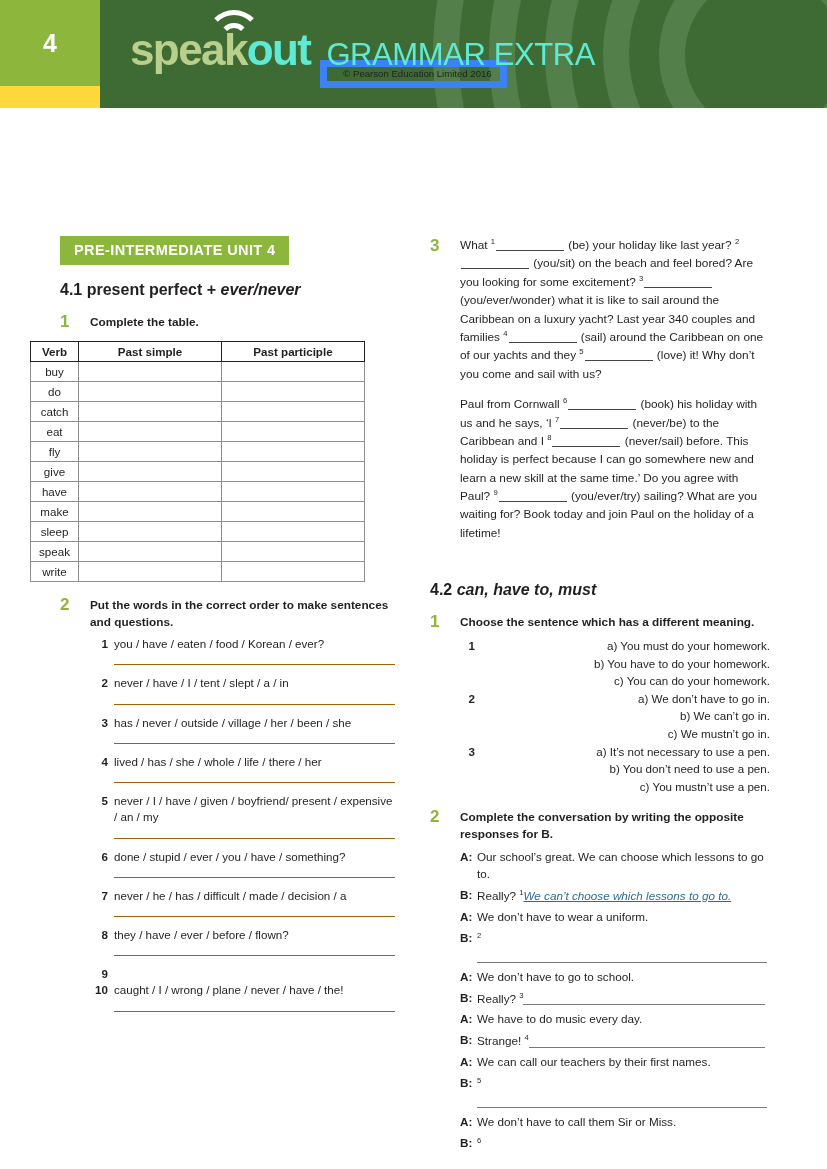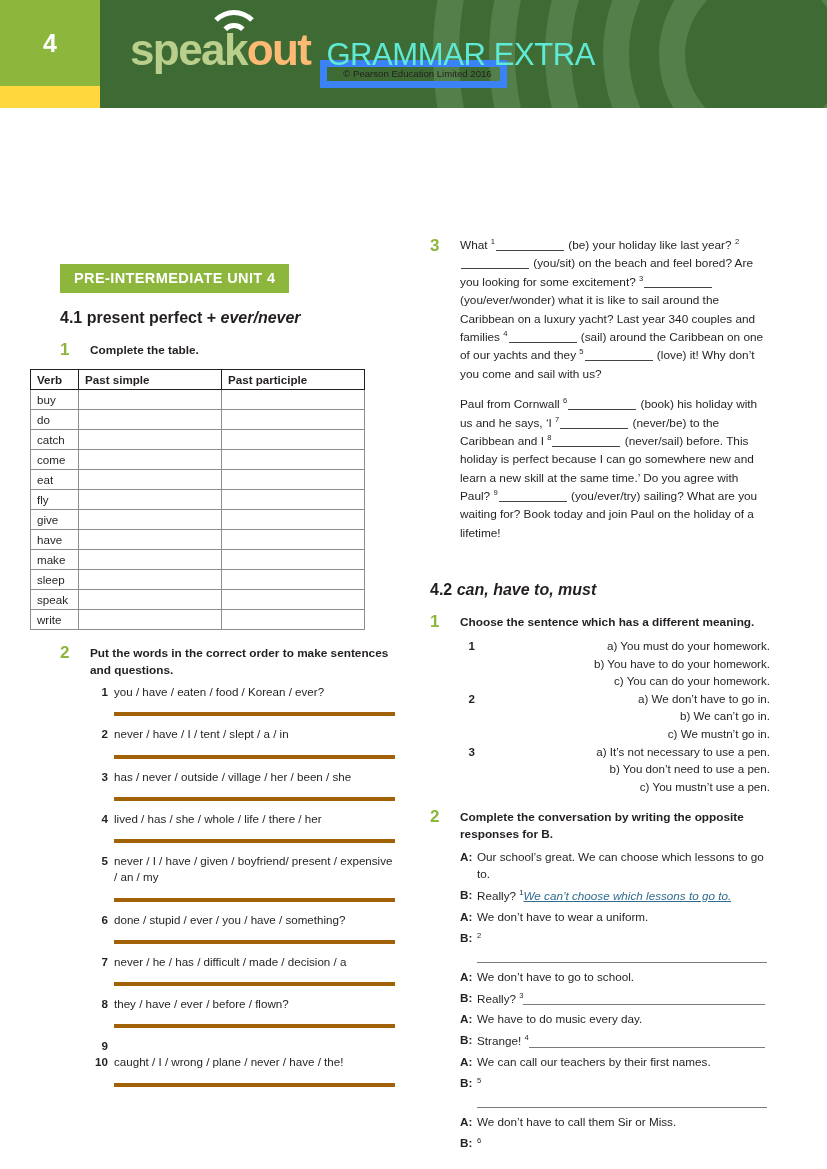--- a/index.html
+++ b/index.html
@@ -52,21 +52,21 @@
   .brand-wrap {
     position:absolute; left:130px; top:28px;
     display:flex; align-items:flex-end; z-index:3;
   }
   .logo {
     position:relative;
     font-size:44px; font-weight:bold; letter-spacing:-1.6px;
     line-height:1;
   }
   .logo .speak { color:#b9cf8b; }
-  .logo .out   { color:#fdba74; }
+  .logo .out   { color:#5eead4; }
   .wifi {
     position:absolute; left:72px; top:-20px;
     width:64px; height:28px; overflow:hidden;
   }
   .wifi span {
     position:absolute; border-radius:50%;
     border:5px solid #ffffff; border-bottom-color:transparent;
     border-left-color:transparent; border-right-color:transparent;
   }
   .wifi .w1 { width:56px; height:56px; left:4px;  top:2px; }
@@ -74,21 +74,21 @@
   .header-title {
     color:#5eead4; font-size:31px; letter-spacing:-0.4px;
     margin-left:16px; line-height:1; padding-bottom:2px;
   }
 
   
   .page { position:relative; width:827px; padding:0; }
   .col {
     position:absolute; top:128px;
   }
-  .col-left  { left:60px;  width:335px;margin-top:28px; }
+  .col-left  { left:60px;  width:335px; }
   .col-right { left:430px; width:340px; }
 
   .section-banner {
     background:#8cb63c; color:#ffffff;
     font-weight:bold; font-size:14.5px; letter-spacing:0.4px;
     padding:6px 14px 7px 14px;
     display:inline-block;
     margin-bottom:16px;
   }
   .gram-head {
@@ -113,21 +113,21 @@
     border-collapse:collapse;
     width:335px;
     margin-left:-30px;
     margin-top:3px;
     font-size:11.6px;
   }
   table.verbs th, table.verbs td {
     border:1px solid #8d8d8d;
     height:20px;
     padding:1px 6px;
-    text-align:left;
+    text-align:center;
     vertical-align:middle;
   }
   table.verbs thead th {
     font-weight:bold;
     border-color:#231f20;
     border-bottom-width:1.5px;
   }
   table.verbs td.verb-col, table.verbs th.verb-col { width:48px; }
   table.verbs td.ps-col,   table.verbs th.ps-col   { width:143px; }
 
@@ -137,21 +137,21 @@
     display:flex; font-size:11.6px; line-height:1.4;
     margin-bottom:0;
   }
   ol.qlist > li .qn {
     width:24px; flex:0 0 24px; text-align:right;
     font-weight:bold; padding-right:6px;
   }
   ol.qlist > li .qt {
     flex:1;
     padding-bottom:12px;
-    border-bottom:4px solid #a16207;
+    border-bottom:1px solid #a16207;
     margin-bottom:10px;
   }
 
   
   .gap-par {
     font-size:11.8px; line-height:1.56;
     margin:0 0 12px 0;
   }
   .gap {
     display:inline-block;
@@ -263,25 +263,20 @@
             <td class="verb-col">do</td>
             <td class="ps-col"></td>
             <td class="pp-col"></td>
           </tr>
           <tr>
             <td class="verb-col">catch</td>
             <td class="ps-col"></td>
             <td class="pp-col"></td>
           </tr>
           <tr>
-            <td class="verb-col">come</td>
-            <td class="ps-col"></td>
-            <td class="pp-col"></td>
-          </tr>
-          <tr>
             <td class="verb-col">eat</td>
             <td class="ps-col"></td>
             <td class="pp-col"></td>
           </tr>
           <tr>
             <td class="verb-col">fly</td>
             <td class="ps-col"></td>
             <td class="pp-col"></td>
           </tr>
           <tr>

